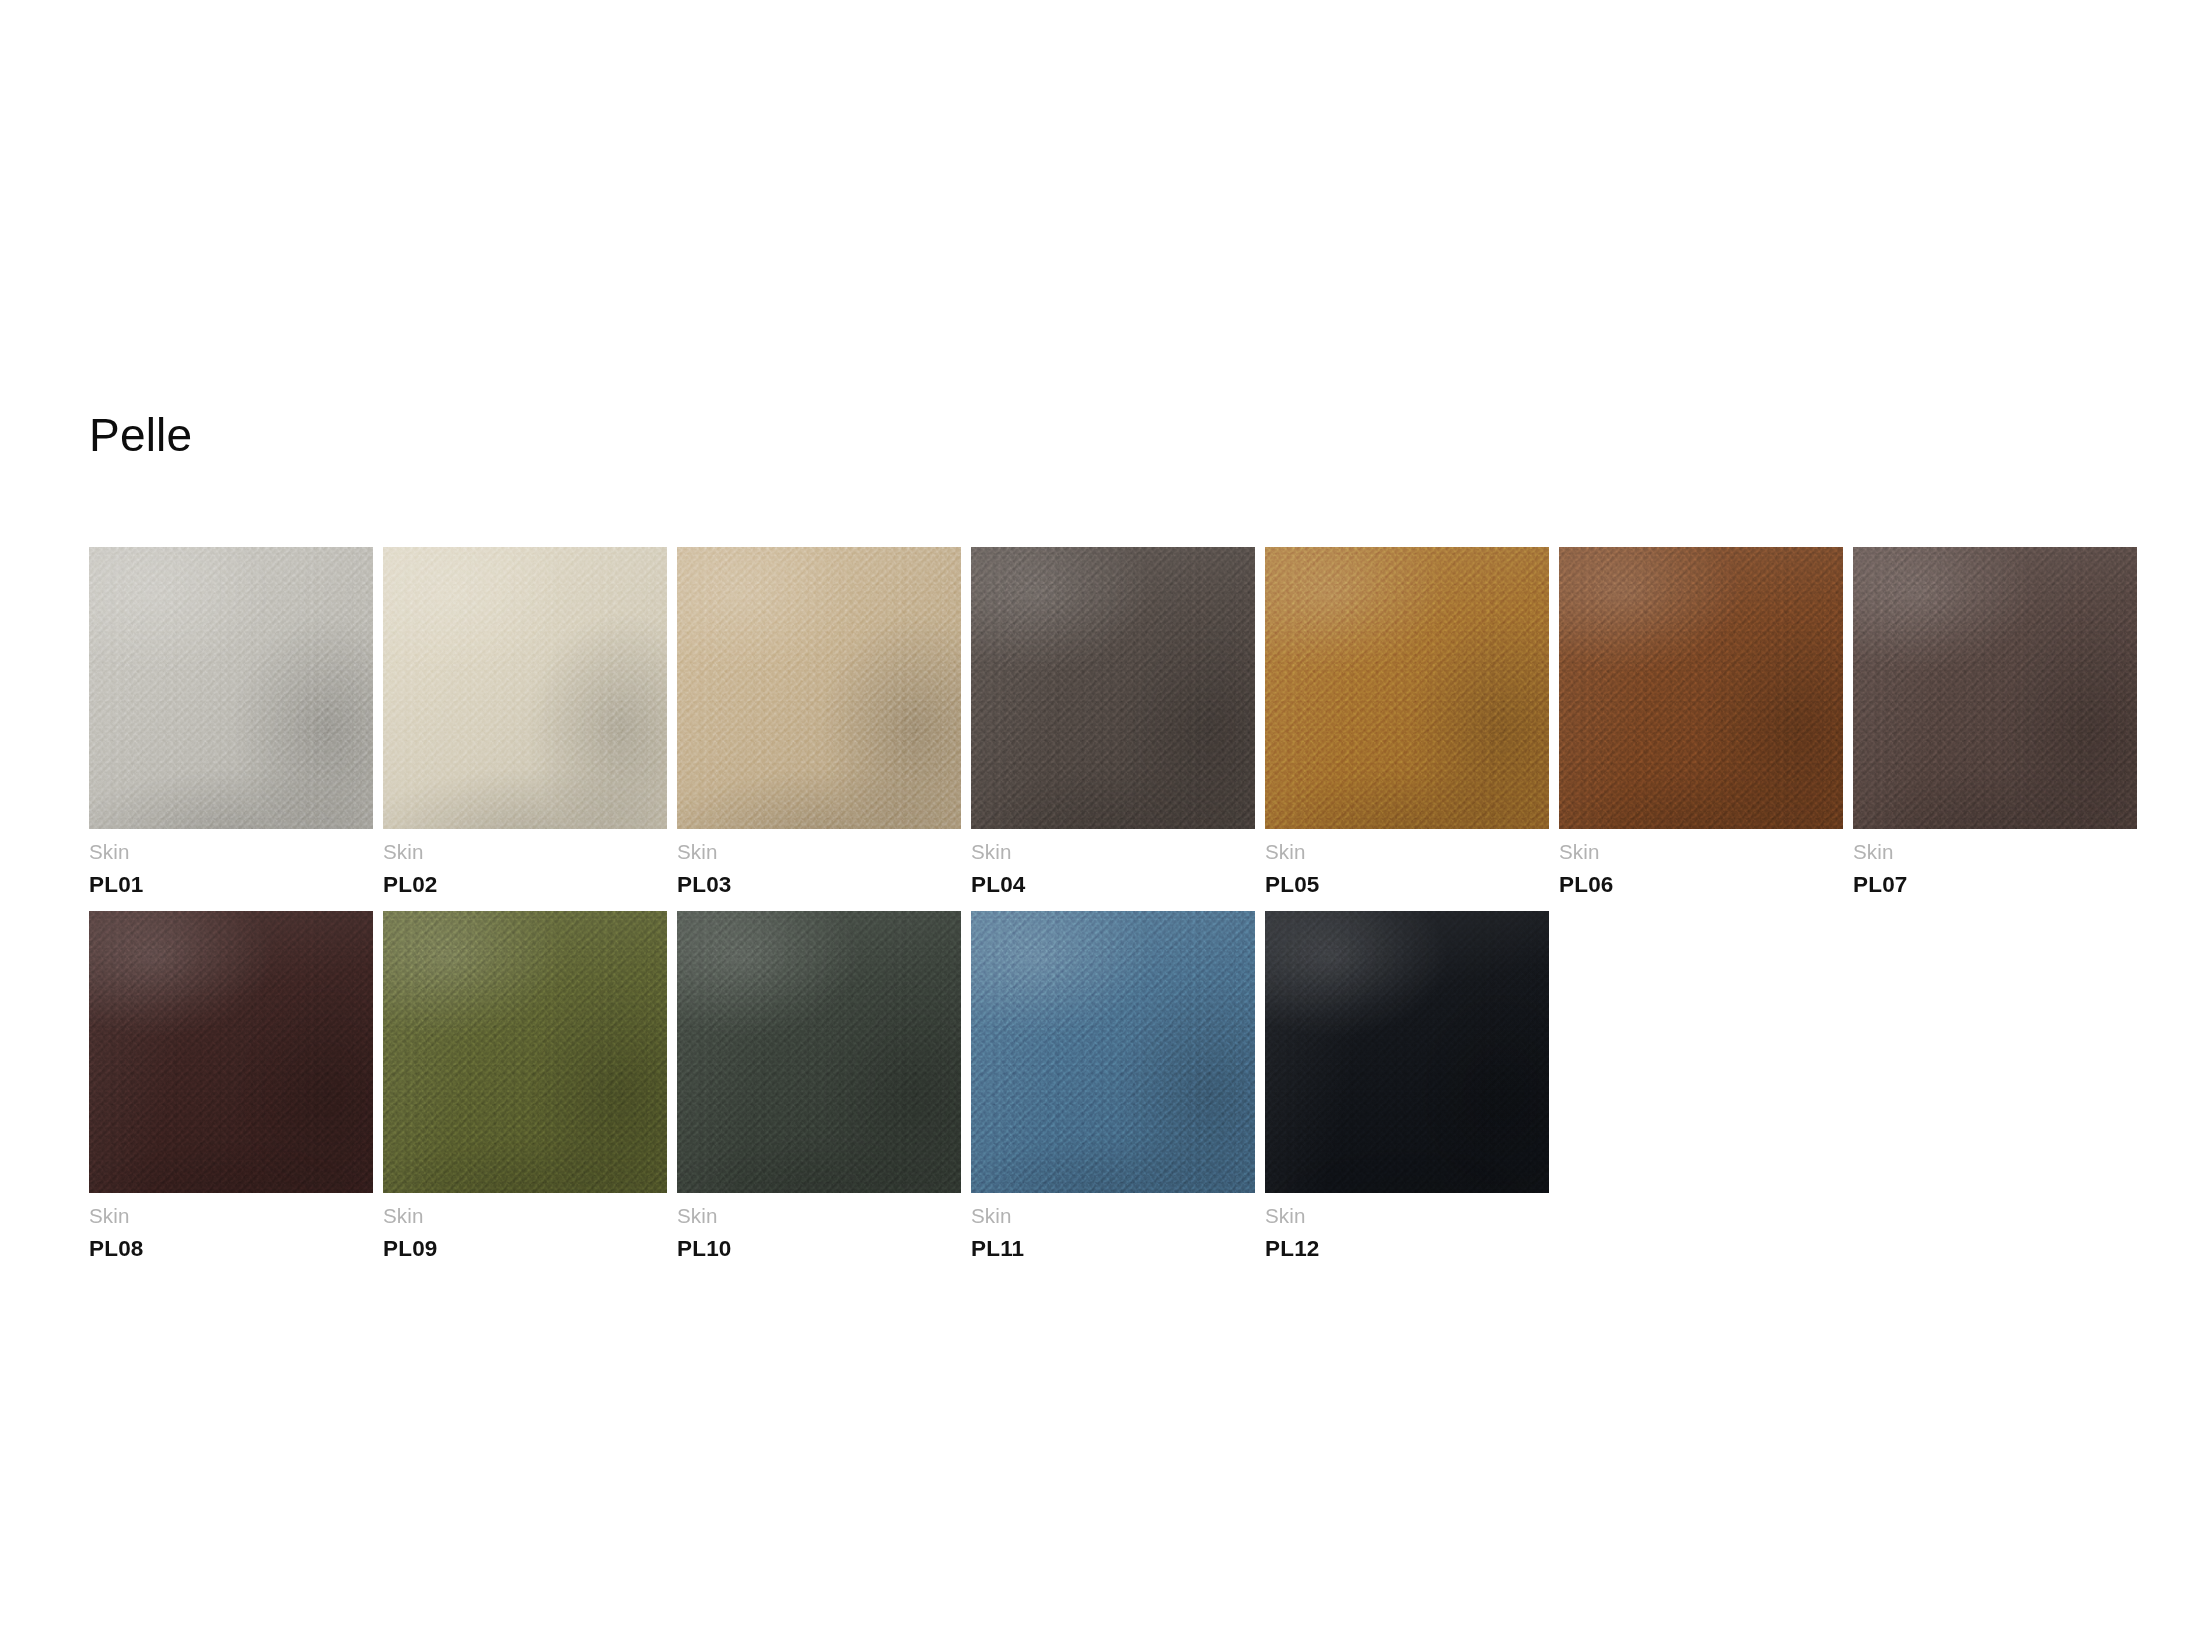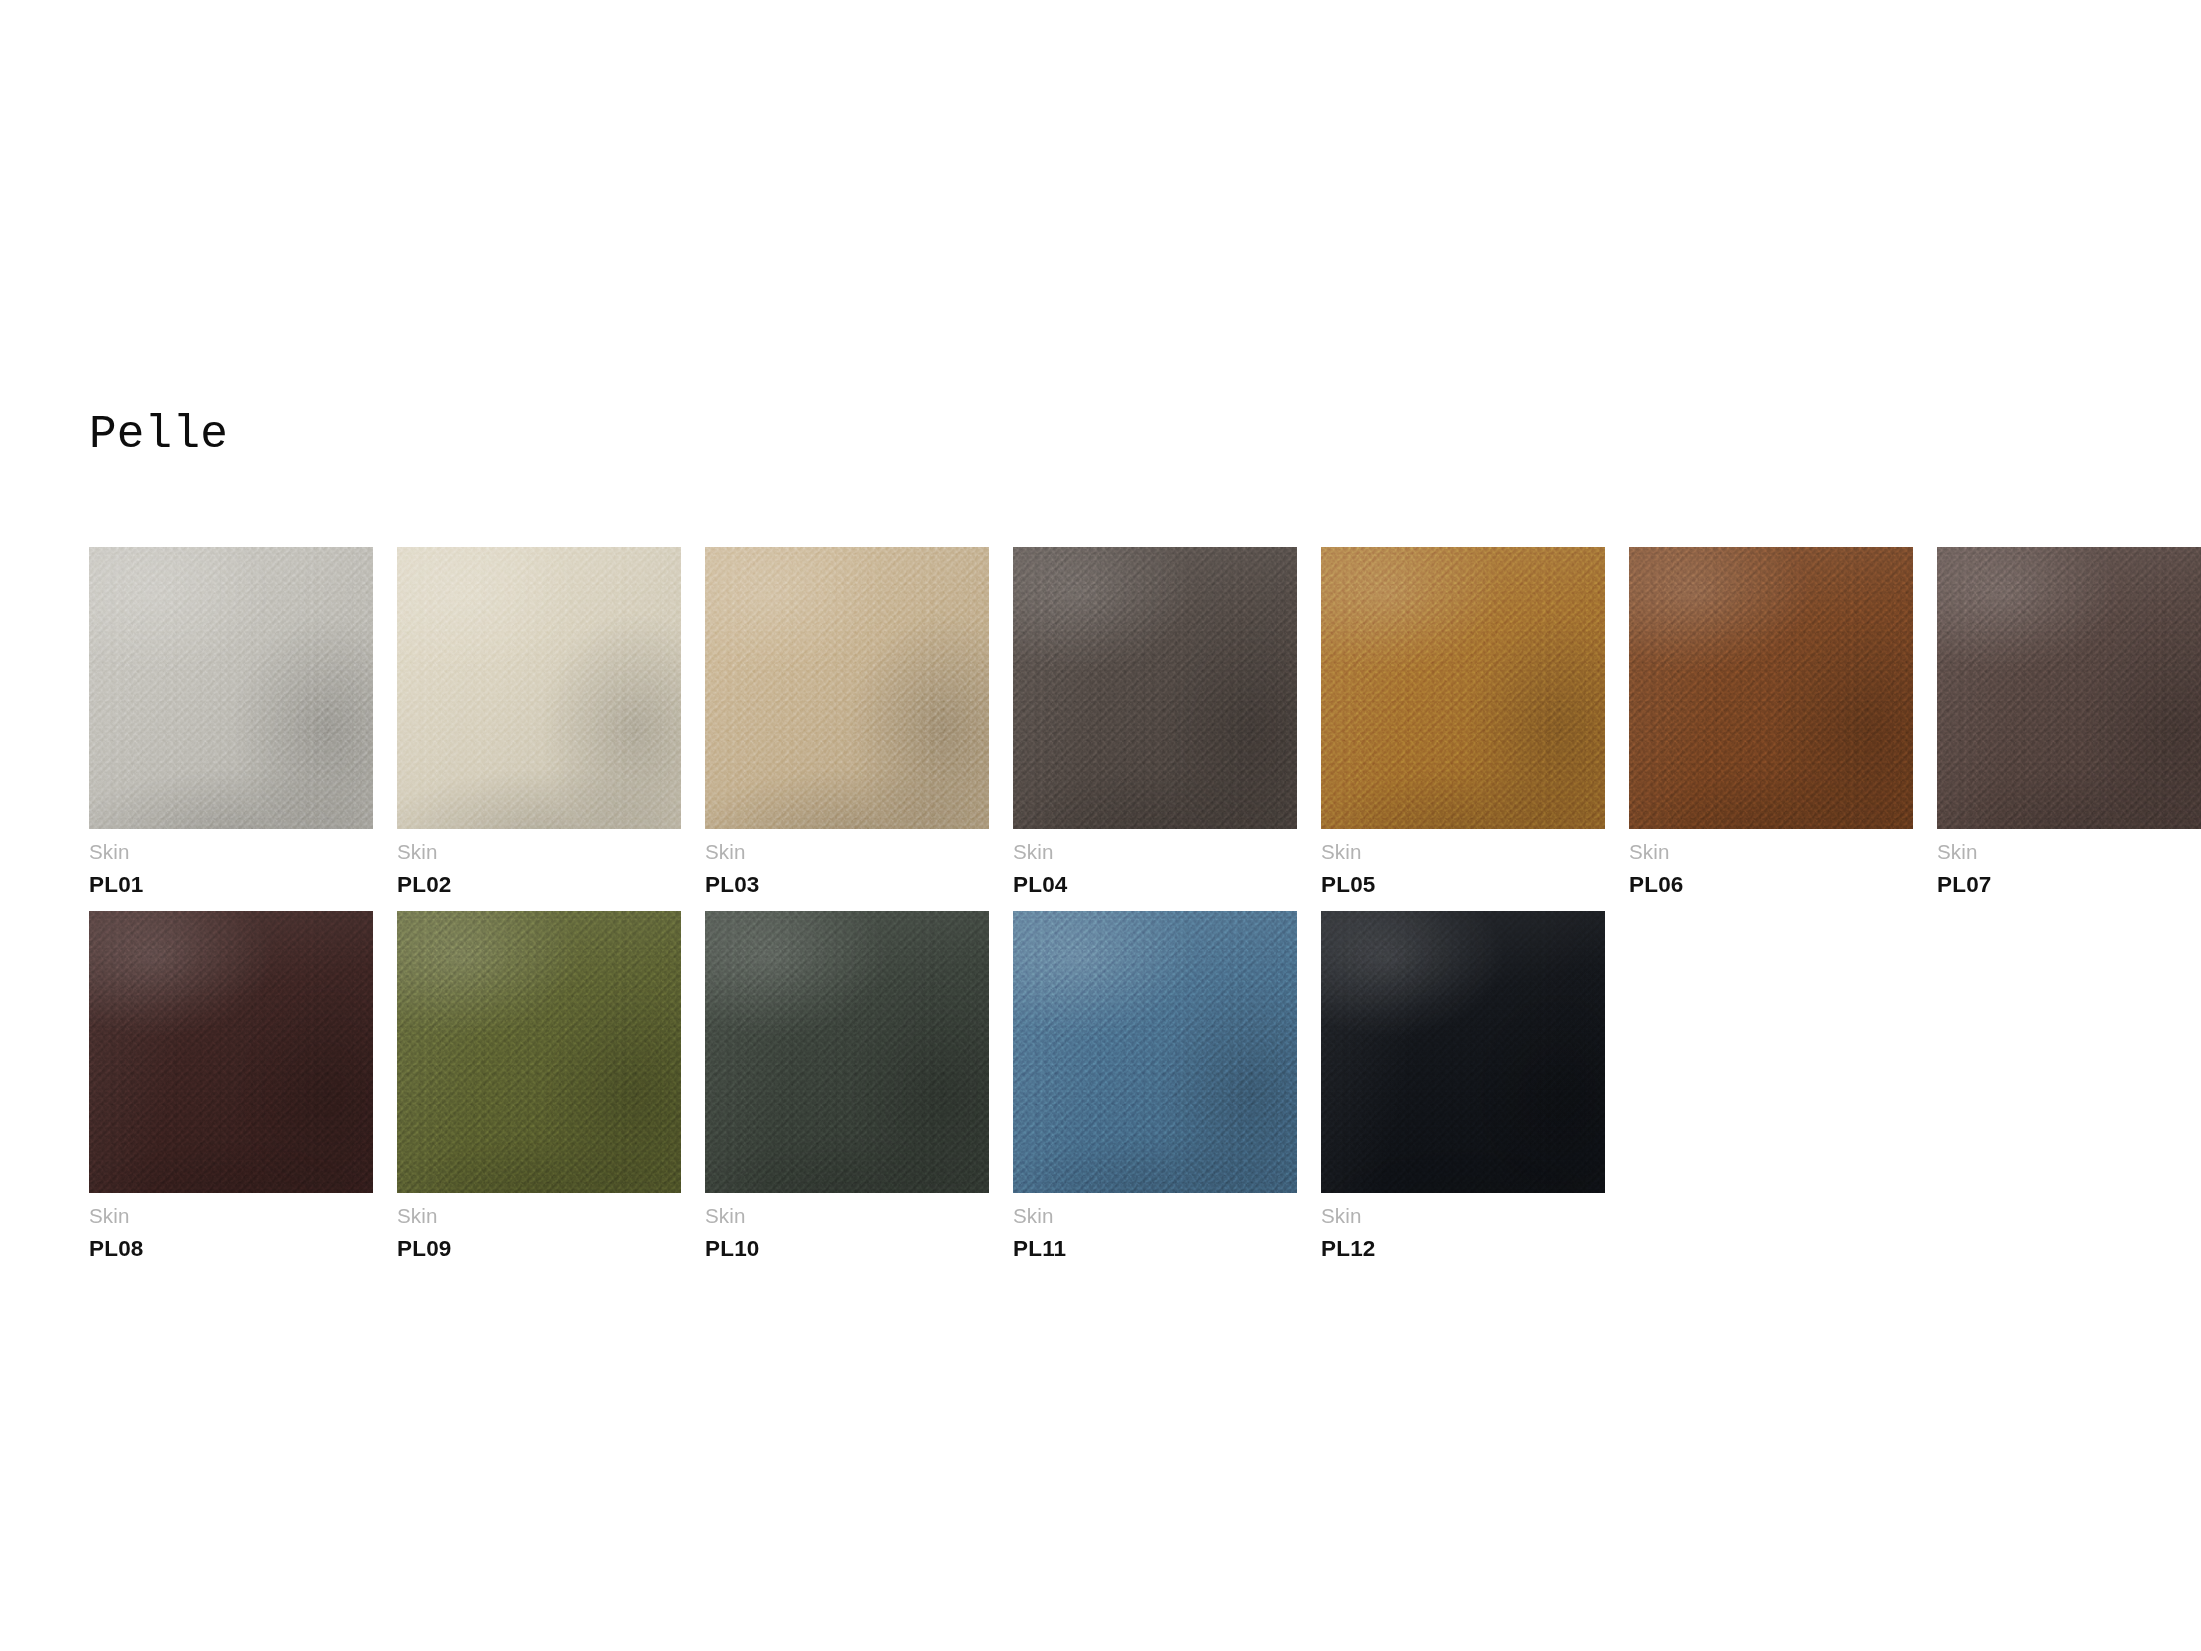--- a/index.html
+++ b/index.html
@@ -27,36 +27,35 @@
   .page-title {
     position: absolute;
     left: 89px;
     top: 381px;
     font-size: 46px;
     font-weight: 300;
     letter-spacing: 0.2px;
     color: #0d0d0d;
     line-height: 1;
     white-space: nowrap;
-    font-family: Liberation Mono, monospace;
   }
 
   
   .swatch-grid {
     position: absolute;
     left: 89px;
     top: 547px;
     width: 2112px;
   }
 
   .swatch-row {
     display: flex;
     flex-direction: row;
     align-items: flex-start;
-    gap: 24px;
+    gap: 10px;
     margin-bottom: 12.7px;
   }
 
   .swatch-card {
     width: 284px;
     flex: 0 0 284px;
     position: relative;
   }
 
   

